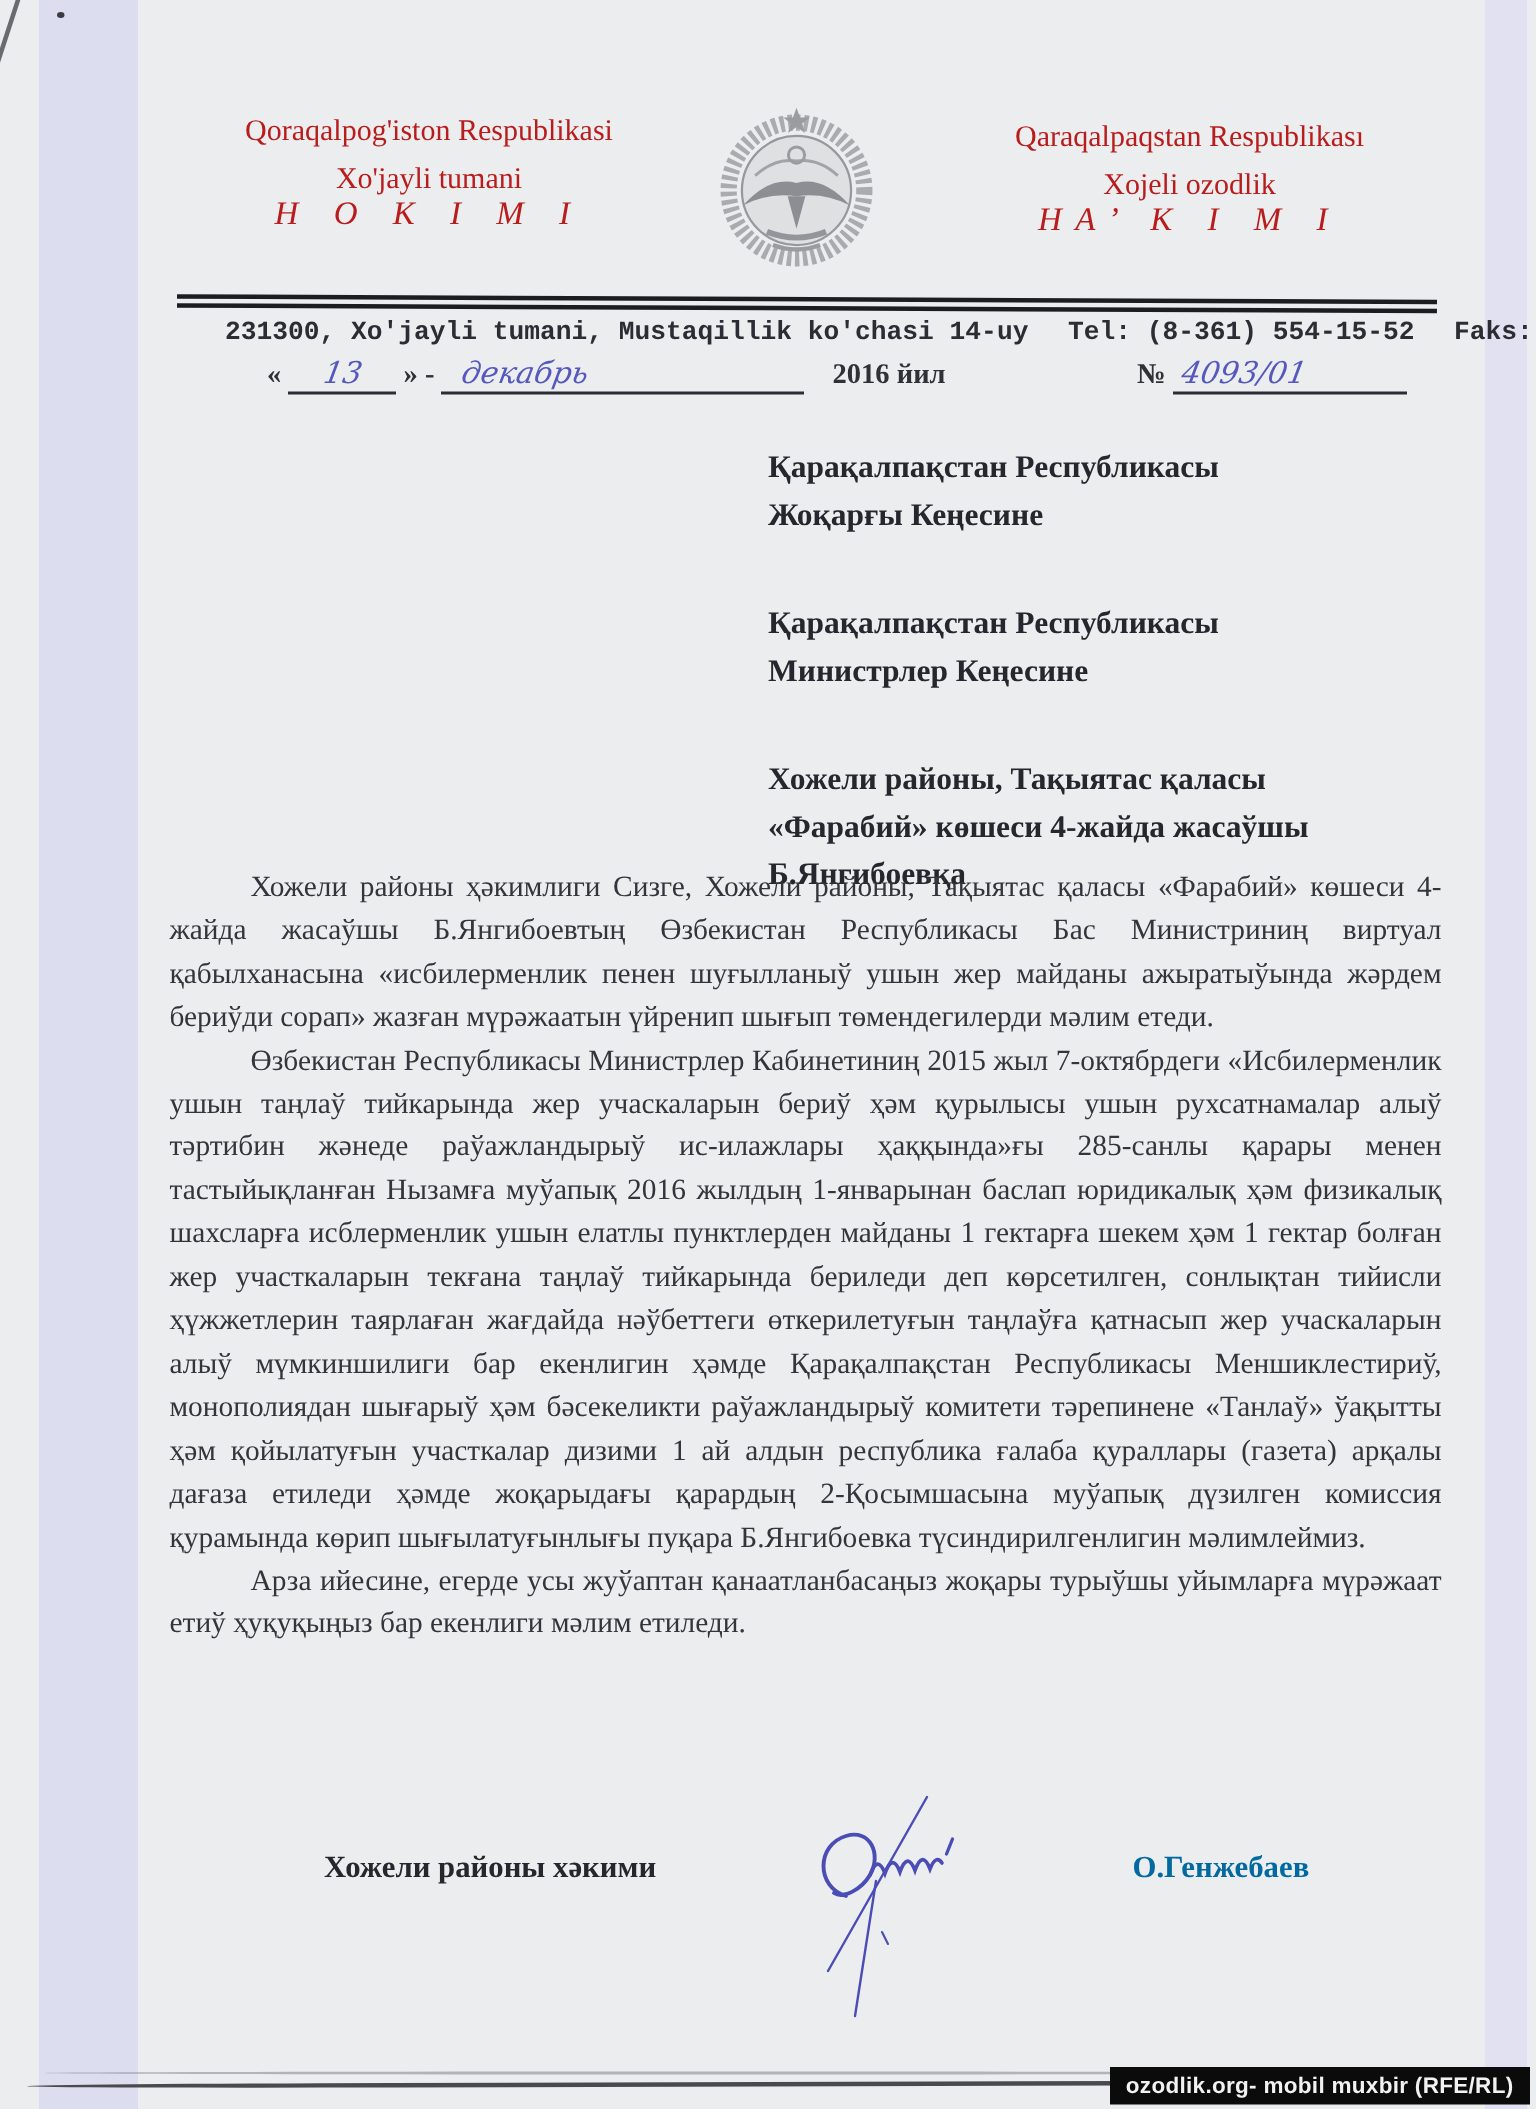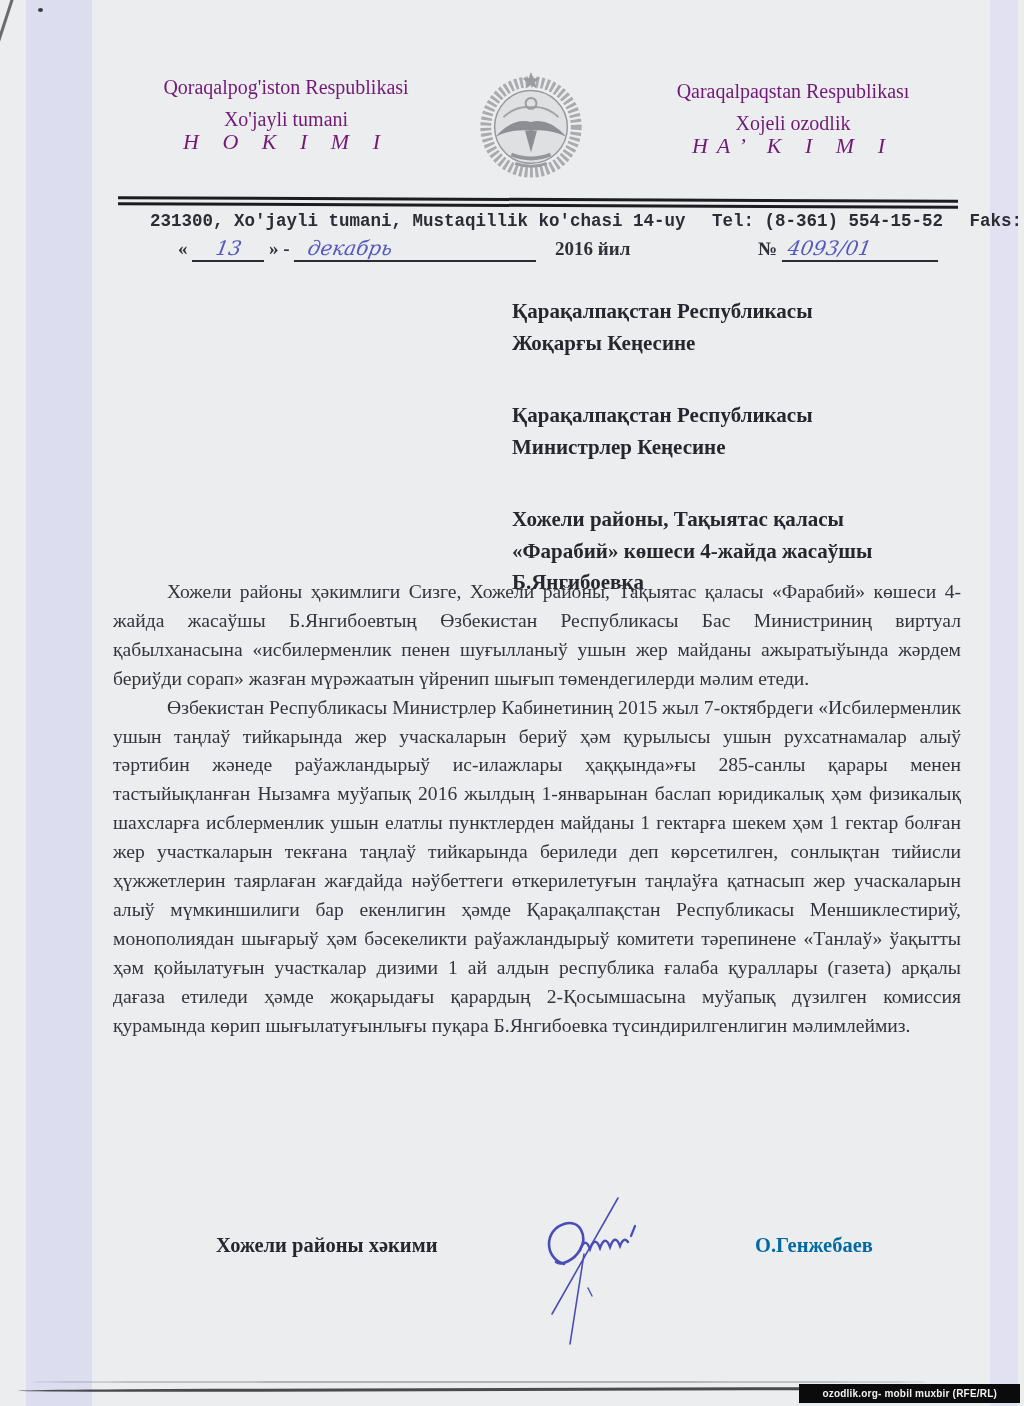--- a/index.html
+++ b/index.html
@@ -11,21 +11,21 @@
   }
   
   .strip-left{position:absolute;left:26px;top:0;width:66px;height:1406px;background:rgba(208,208,240,.55);}
   .strip-right{position:absolute;right:6px;top:0;width:28px;height:1406px;background:rgba(214,214,243,.5);}
   .corner-mark{position:absolute;left:4px;top:-6px;width:3px;height:52px;background:#6a6a70;transform:rotate(18deg);}
   .corner-dot{position:absolute;left:38px;top:8px;width:5px;height:4px;background:#3a3a40;border-radius:50%;}
   .paper-bottom-edge{position:absolute;left:18px;top:1388px;width:975px;height:3px;background:#4a4a4e;border-radius:50%/100%;transform:rotate(-.15deg);}
   .paper-bottom-edge2{position:absolute;left:30px;top:1381px;width:900px;height:2px;background:rgba(120,120,128,.5);border-radius:50%;}
 
   
-  .hdr-block{position:absolute;text-align:center;font-size:20px;line-height:1.1;color:#701a75;}
+  .hdr-block{position:absolute;text-align:center;font-size:20px;line-height:1.1;color:#b91c1c;}
   .hdr-left{left:128px;top:76px;width:316px;}
   .hdr-right{left:628px;top:80px;width:330px;}
   .hdr-line2{margin-top:10px;}
   .hdr-title{font-size:22px;letter-spacing:9px;font-weight:normal;font-style:italic;}
   .emblem{position:absolute;left:472px;top:66px;width:118px;height:118px;}
 
   .rule-wrap{position:absolute;left:118px;top:198px;width:840px;transform:rotate(.25deg);}
   .rule{height:3px;background:#1d1d21;}
   .rule + .rule{margin-top:3px;}
 
@@ -54,22 +54,22 @@
   .body-text p{margin:0;text-indent:54px;}
 
   
   .sig-label{position:absolute;left:216px;top:1234px;font-size:20.5px;font-weight:bold;color:#26272e;}
   .sig-name{position:absolute;left:755px;top:1234px;font-size:20.5px;font-weight:bold;color:#0369a1;}
   .sig-scribble{position:absolute;left:518px;top:1192px;width:150px;height:160px;}
 
   
   .watermark{
     position:absolute;right:4px;bottom:3px;background:#0b0b0c;color:#f2f2f2;
-    font-family:"Liberation Sans", sans-serif;font-size:10px;font-weight:bold;
-    padding:4px 23px;letter-spacing:.2px;
+    font-family:"Liberation Sans", sans-serif;font-size:15px;font-weight:bold;
+    padding:4px 11px;letter-spacing:.2px;
   }
 </style>
 </head>
 <body>
 
 <div class="strip-left"></div>
 <div class="strip-right"></div>
 <div class="corner-mark"></div>
 <div class="corner-dot"></div>
 <div class="paper-bottom-edge2"></div>
@@ -134,20 +134,21 @@
   <div class="recipient">
     <div>Хожели районы, Тақыятас қаласы</div>
     <div>«Фарабий» көшеси 4-жайда жасаўшы</div>
     <div>Б.Янгибоевқа</div>
   </div>
 </div>
 
 <div class="body-text">
   <p>Хожели районы ҳәкимлиги Сизге, Хожели районы, Тақыятас қаласы «Фарабий» көшеси 4-жайда жасаўшы Б.Янгибоевтың Өзбекистан Республикасы Бас Министриниң виртуал қабылханасына «исбилерменлик пенен шуғылланыў ушын жер майданы ажыратыўында жәрдем бериўди сорап» жазған мүрәжаатын үйренип шығып төмендегилерди мәлим етеди.</p>
   <p>Өзбекистан Республикасы Министрлер Кабинетиниң 2015 жыл 7-октябрдеги «Исбилерменлик ушын таңлаў тийкарында жер учаскаларын бериў ҳәм қурылысы ушын рухсатнамалар алыў тәртибин жәнеде раўажландырыў ис-илажлары ҳаққында»ғы 285-санлы қарары менен тастыйықланған Нызамға муўапық 2016 жылдың 1-январынан баслап юридикалық ҳәм физикалық шахсларға исблерменлик ушын елатлы пунктлерден майданы 1 гектарға шекем ҳәм 1 гектар болған жер участкаларын текғана таңлаў тийкарында бериледи деп көрсетилген, сонлықтан тийисли ҳүжжетлерин таярлаған жағдайда нәўбеттеги өткерилетуғын таңлаўға қатнасып жер учаскаларын алыў мүмкиншилиги бар екенлигин ҳәмде Қарақалпақстан Республикасы Меншиклестириў, монополиядан шығарыў ҳәм бәсекеликти раўажландырыў комитети тәрепинене «Танлаў» ўақытты ҳәм қойылатуғын участкалар дизими 1 ай алдын республика ғалаба қураллары (газета) арқалы дағаза етиледи ҳәмде жоқарыдағы қарардың 2-Қосымшасына муўапық дүзилген комиссия қурамында көрип шығылатуғынлығы пуқара Б.Янгибоевка түсиндирилгенлигин мәлимлеймиз.</p>
+  <p>Арза ийесине, егерде усы жуўаптан қанаатланбасаңыз жоқары турыўшы уйымларға мүрәжаат етиў ҳуқуқыңыз бар екенлиги мәлим етиледи.</p>
 </div>
 
 <div class="sig-label">Хожели районы хәкими</div>
 <svg class="sig-scribble" viewBox="0 0 150 160">
   <g fill="none" stroke="#4b4db6" stroke-linecap="round">
     <path d="M100 6 L34 122" stroke-width="1.6"></path>
     <path d="M66 62 L52 152" stroke-width="1.6"></path>
     <path d="M70 96 L74 104" stroke-width="1.4"></path>
     <path d="M46 72 C26 66 26 38 46 32 C62 27 70 44 62 58 C56 68 44 74 38 70" stroke-width="2.6"></path>
     <path d="M62 58 q5 -14 10 -1 q5 -14 10 -1 q5 -14 10 -1 q5 -14 10 -1 q4 -10 8 -4" stroke-width="2.4"></path>

